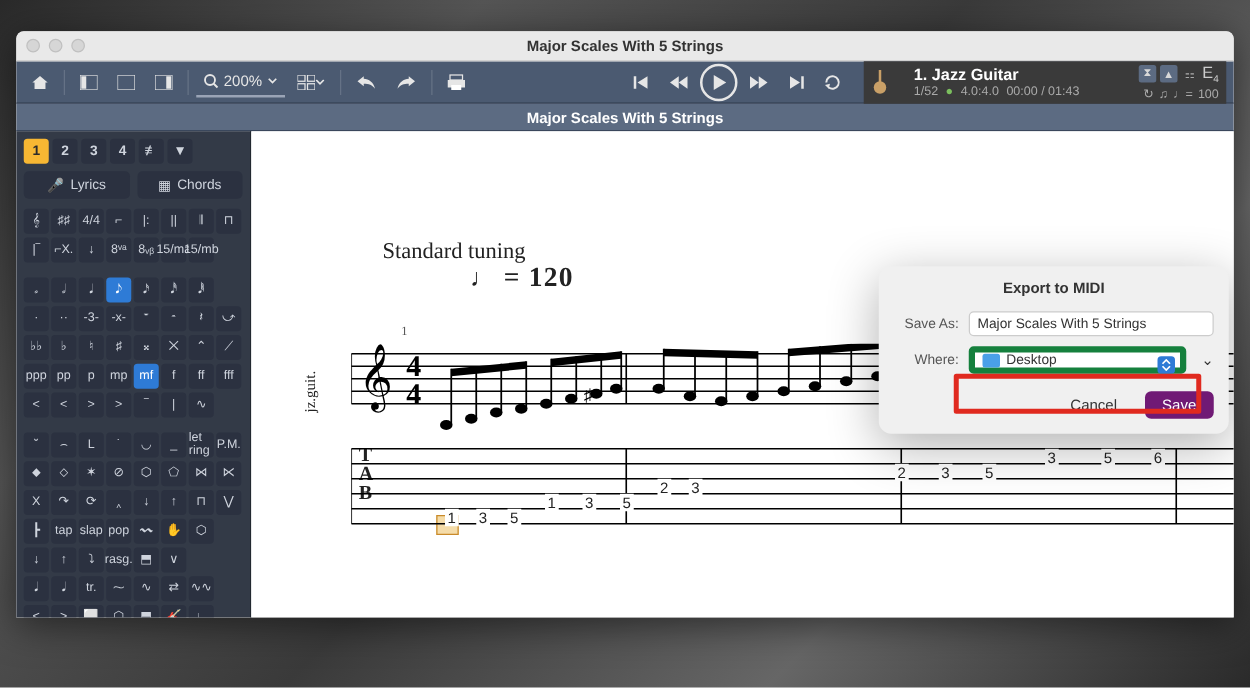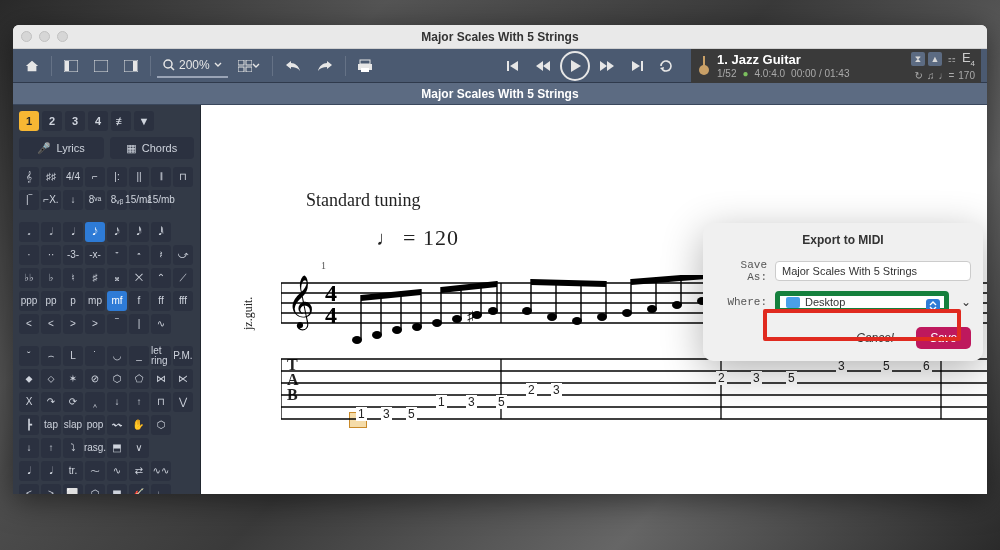--- a/index.html
+++ b/index.html
@@ -38,21 +38,21 @@
 
   .transport { display: flex; align-items: center; gap: 3px; margin-left: auto; }
   .transport .tbtn svg { display:block; }
   .playbtn {
     width: 30px; height: 30px; border: 2px solid #e6e6e6; border-radius: 50%;
     display: inline-flex; align-items: center; justify-content: center; cursor: pointer;
   }
 
   .trackbox {
     margin-left: 8px; width: 290px; height: 34px; background: #3a3a3a;
-    display: flex; align-items: center; padding: 0 6px; gap: 6px; color: #d8d8d8;
+    display: flex; align-items: center; padding: 0 6px; gap: 20px; color: #d8d8d8;
     font-size: 11px; position: relative;
   }
   .trackbox .tname { font-weight: 700; font-size: 13px; color: #fff; }
   .trackbox .row2 { font-size: 10px; color: #aaa; display:flex; gap:6px; align-items:center;}
   .trackright { display:flex; flex-direction:column; align-items:flex-end; gap:2px; margin-left:auto; font-size:10px; }
 
   .subheader {
     height: 22px; background: #5c6b82; color: #fff; font-size: 12px; font-weight: 600;
     display: flex; align-items: center; justify-content: center; border-bottom: 1px solid #3a475c;
   }
@@ -86,21 +86,21 @@
   .pcell.sel { background:#2e7bd6; color:#fff; }
 
   .score {
     flex: 1; background: #fff; position: relative; overflow: hidden;
   }
   .score-inner {
     position: absolute; left: 40px; top: 0; right: 0; bottom: 0;
     font-family: "Times New Roman", serif;
   }
   .std-tuning { position:absolute; left:65px; top:85px; font-size:18px; }
-  .tempo { position:absolute; left:135px; top:120px; font-size:22px; font-weight:400; letter-spacing:1px; }
+  .tempo { position:absolute; left:135px; top:104px; font-size:22px; font-weight:700; letter-spacing:1px; }
   .tempo .qn { font-size:20px; }
   .barnum { position:absolute; font-size:10px; color:#555; }
   .instr-label {
     position:absolute; left:0px; top:225px; transform: rotate(-90deg);
     transform-origin: left top; font-size:12px; font-family: "Times New Roman", serif;
   }
   .staff {
     position:absolute; left:40px; right:0; top:170px;
   }
   .staff-lines line { stroke:#000; stroke-width:1.3; }
@@ -114,51 +114,51 @@
   }
   .selbox {
     position:absolute; width:18px; height:16px; border:1.5px solid #c98a2a; background:#f5dca9;
   }
 
   .notehead { fill:#000; }
   .stem { stroke:#000; stroke-width:1.4; }
   .beam { fill:#000; }
 
   .modal {
-    position:absolute; left:690px; top:198px; width:280px; background:#f0f0f0;
+    position:absolute; left:690px; top:188px; width:280px; background:#f0f0f0;
     border-radius:10px; box-shadow:0 10px 40px rgba(0,0,0,0.3);
     padding:10px 12px 12px 12px; font-size:12px; color:#333;
   }
   .modal h3 { text-align:center; font-size:12px; font-weight:600; margin-bottom:12px; }
   .mrow { display:flex; align-items:center; gap:8px; margin-bottom:8px; }
-  .mrow label { width:52px; text-align:right; color:#555; font-size:11px;font-family:Liberation Mono, monospace; }
+  .mrow label { width:52px; text-align:right; color:#555; font-size:11px; }
   .minput {
     flex:1; height:20px; border:1px solid #ccc; border-radius:4px; background:#fff;
     padding:0 6px; font-size:11px; display:flex; align-items:center;
   }
   .msel {
     flex:1; height:22px; border:5px solid #15803d; border-radius:4px; background:#fff;
     padding:0 6px; font-size:11px; display:flex; align-items:center; gap:5px;
     position:relative;
   }
   .msel .chev {
     position:absolute; right:4px; top:3px; width:14px; height:14px;
     background:#2e7bd6; border-radius:3px; display:flex; align-items:center; justify-content:center;
   }
   .hl {
     position:absolute; border:4px solid #e02a1f; border-radius:2px;
     left:60px; top:86px; width:198px; height:32px; pointer-events:none;
   }
-  .mbtns { display:flex; justify-content:flex-end; gap:8px; margin-top:14px;font-style:italic; }
+  .mbtns { display:flex; justify-content:flex-end; gap:8px; margin-top:14px; }
   .mbtn {
     height:22px; padding:0 14px; border-radius:5px; font-size:12px; cursor:pointer;
     display:inline-flex; align-items:center; justify-content:center;
   }
   .mbtn.cancel { background:transparent; color:#333; }
-  .mbtn.save { background:#be185d; color:#fff; font-weight:500; }
+  .mbtn.save { background:#701a75; color:#fff; font-weight:500; }
 </style>
 </head>
 <body>
 
 <div class="window">
 
   <div class="titlebar">
     <div class="traffic">
       <span></span>
       <span></span>
@@ -289,21 +289,21 @@
         <div style="display:flex;gap:3px;align-items:center">
           <span style="width:14px;height:14px;background:#5c6b82;border-radius:2px;display:inline-flex;align-items:center;justify-content:center;font-size:9px">⧗</span>
           <span style="width:14px;height:14px;background:#5c6b82;border-radius:2px;display:inline-flex;align-items:center;justify-content:center;font-size:9px">▲</span>
           <span style="width:14px;height:14px;display:inline-flex;align-items:center;justify-content:center;font-size:9px;color:#aaa">⚏</span>
           <span style="font-size:13px;color:#ccc"><span>E</span><sub style="font-size:8px">4</sub></span>
         </div>
         <div style="display:flex;gap:4px;align-items:center;color:#aaa">
           <span>↻</span>
           <span>♫</span>
           <span>♩=</span>
-            <span>170</span>
+            <span>100</span>
         </div>
       </div>
     </div>
   </div>
 
   <div class="subheader">
     <span>Major Scales With 5 Strings</span>
   </div>
 
   <div class="main">

